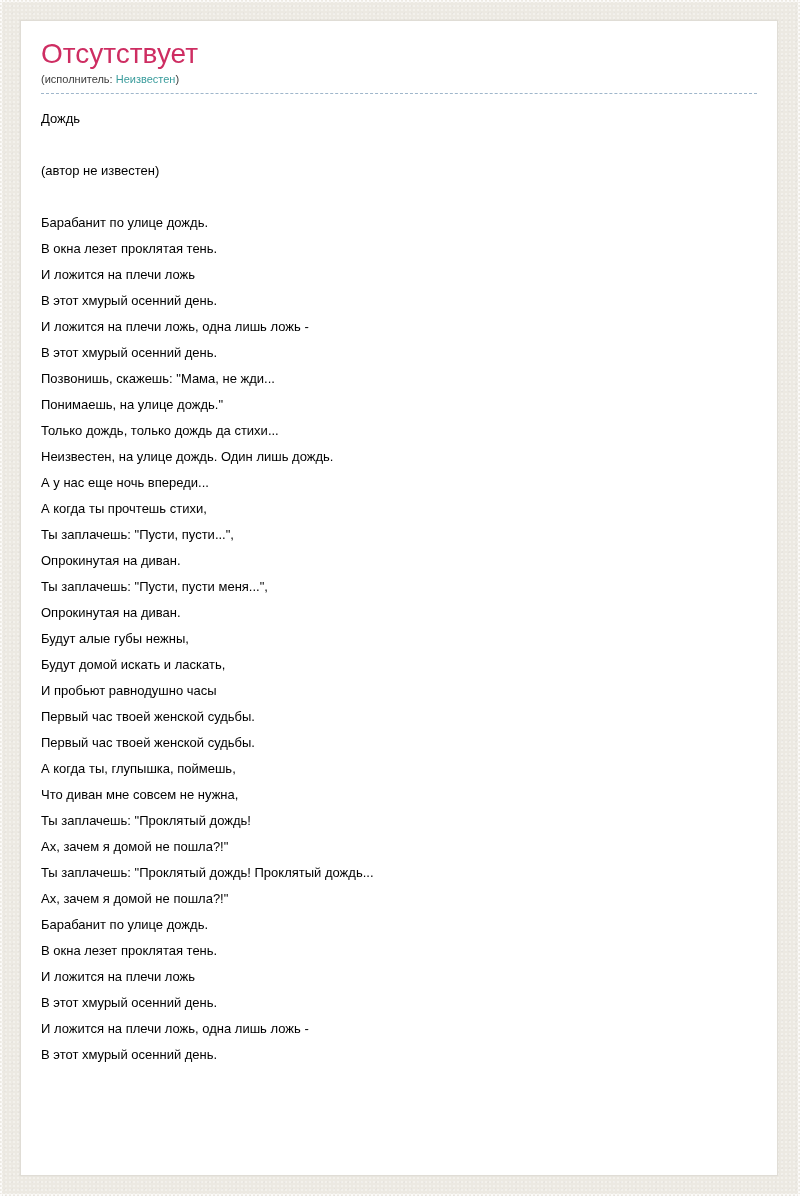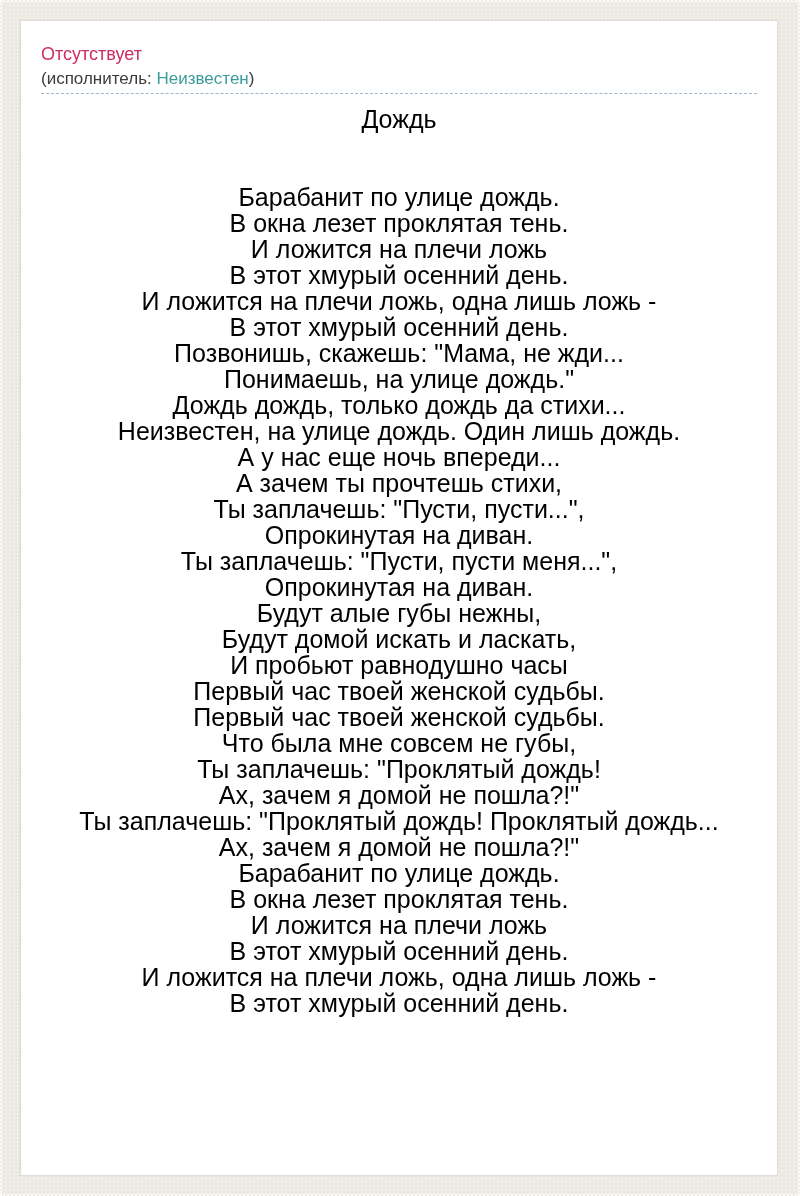--- a/index.html
+++ b/index.html
@@ -34,43 +34,42 @@
     height: 1156px;
     box-sizing: border-box;
     background: #ffffff;
     border: 1px solid #E0DDD6;
     box-shadow: 0 0 2px rgba(0,0,0,0.06);
     padding: 20px 20px 0 20px;
     overflow: hidden;
   }
   .song-title {
     margin: 0;
-    font-size: 18px;
+    font-size: 28px;
     font-weight: 400;
     line-height: 26px;
     color: var(--title-color, #CE2D62);
   }
   .artist-line {
-    font-size: 17px;
+    font-size: 11px;
     line-height: 20px;
     color: #3C3C3C;
     padding: 2px 0 4px 0;
     border-bottom: 1px dashed var(--divider-color, #9FB6CB);
   }
   .artist-link {
     color: var(--link-color, #3A9C9C);
     text-decoration: none;
     cursor: pointer;
   }
   .lyrics {
     margin-top: 12px;
-    font-size: 25px;
+    font-size: 13px;
     line-height: 26px;
     color: var(--text-color, #000000);
-    text-align: center;
   }
   .lyric-line {
     min-height: 26px;
     white-space: pre-wrap;
   }
 </style>
 </head>
 <body>
 
 <div class="page-edge"></div>
@@ -79,43 +78,45 @@
   <header>
     <h1 class="song-title">Отсутствует</h1>
     <div class="artist-line">
       <span>(исполнитель: </span><a class="artist-link">Неизвестен</a><span>)</span>
     </div>
   </header>
 
   <div class="lyrics">
       <div class="lyric-line">Дождь</div>
       <div class="lyric-line">&nbsp;</div>
+      <div class="lyric-line">(автор не известен)</div>
       <div class="lyric-line">&nbsp;</div>
       <div class="lyric-line">Барабанит по улице дождь.</div>
       <div class="lyric-line">В окна лезет проклятая тень.</div>
       <div class="lyric-line">И ложится на плечи ложь</div>
       <div class="lyric-line">В этот хмурый осенний день.</div>
       <div class="lyric-line">И ложится на плечи ложь, одна лишь ложь -</div>
       <div class="lyric-line">В этот хмурый осенний день.</div>
       <div class="lyric-line">Позвонишь, скажешь: "Мама, не жди...</div>
       <div class="lyric-line">Понимаешь, на улице дождь."</div>
-      <div class="lyric-line">Дождь дождь, только дождь да стихи...</div>
+      <div class="lyric-line">Только дождь, только дождь да стихи...</div>
       <div class="lyric-line">Неизвестен, на улице дождь. Один лишь дождь.</div>
       <div class="lyric-line">А у нас еще ночь впереди...</div>
-      <div class="lyric-line">А зачем ты прочтешь стихи,</div>
+      <div class="lyric-line">А когда ты прочтешь стихи,</div>
       <div class="lyric-line">Ты заплачешь: "Пусти, пусти...",</div>
       <div class="lyric-line">Опрокинутая на диван.</div>
       <div class="lyric-line">Ты заплачешь: "Пусти, пусти меня...",</div>
       <div class="lyric-line">Опрокинутая на диван.</div>
       <div class="lyric-line">Будут алые губы нежны,</div>
       <div class="lyric-line">Будут домой искать и ласкать,</div>
       <div class="lyric-line">И пробьют равнодушно часы</div>
       <div class="lyric-line">Первый час твоей женской судьбы.</div>
       <div class="lyric-line">Первый час твоей женской судьбы.</div>
-      <div class="lyric-line">Что была мне совсем не губы,</div>
+      <div class="lyric-line">А когда ты, глупышка, поймешь,</div>
+      <div class="lyric-line">Что диван мне совсем не нужна,</div>
       <div class="lyric-line">Ты заплачешь: "Проклятый дождь!</div>
       <div class="lyric-line">Ах, зачем я домой не пошла?!"</div>
       <div class="lyric-line">Ты заплачешь: "Проклятый дождь! Проклятый дождь...</div>
       <div class="lyric-line">Ах, зачем я домой не пошла?!"</div>
       <div class="lyric-line">Барабанит по улице дождь.</div>
       <div class="lyric-line">В окна лезет проклятая тень.</div>
       <div class="lyric-line">И ложится на плечи ложь</div>
       <div class="lyric-line">В этот хмурый осенний день.</div>
       <div class="lyric-line">И ложится на плечи ложь, одна лишь ложь -</div>
       <div class="lyric-line">В этот хмурый осенний день.</div>

